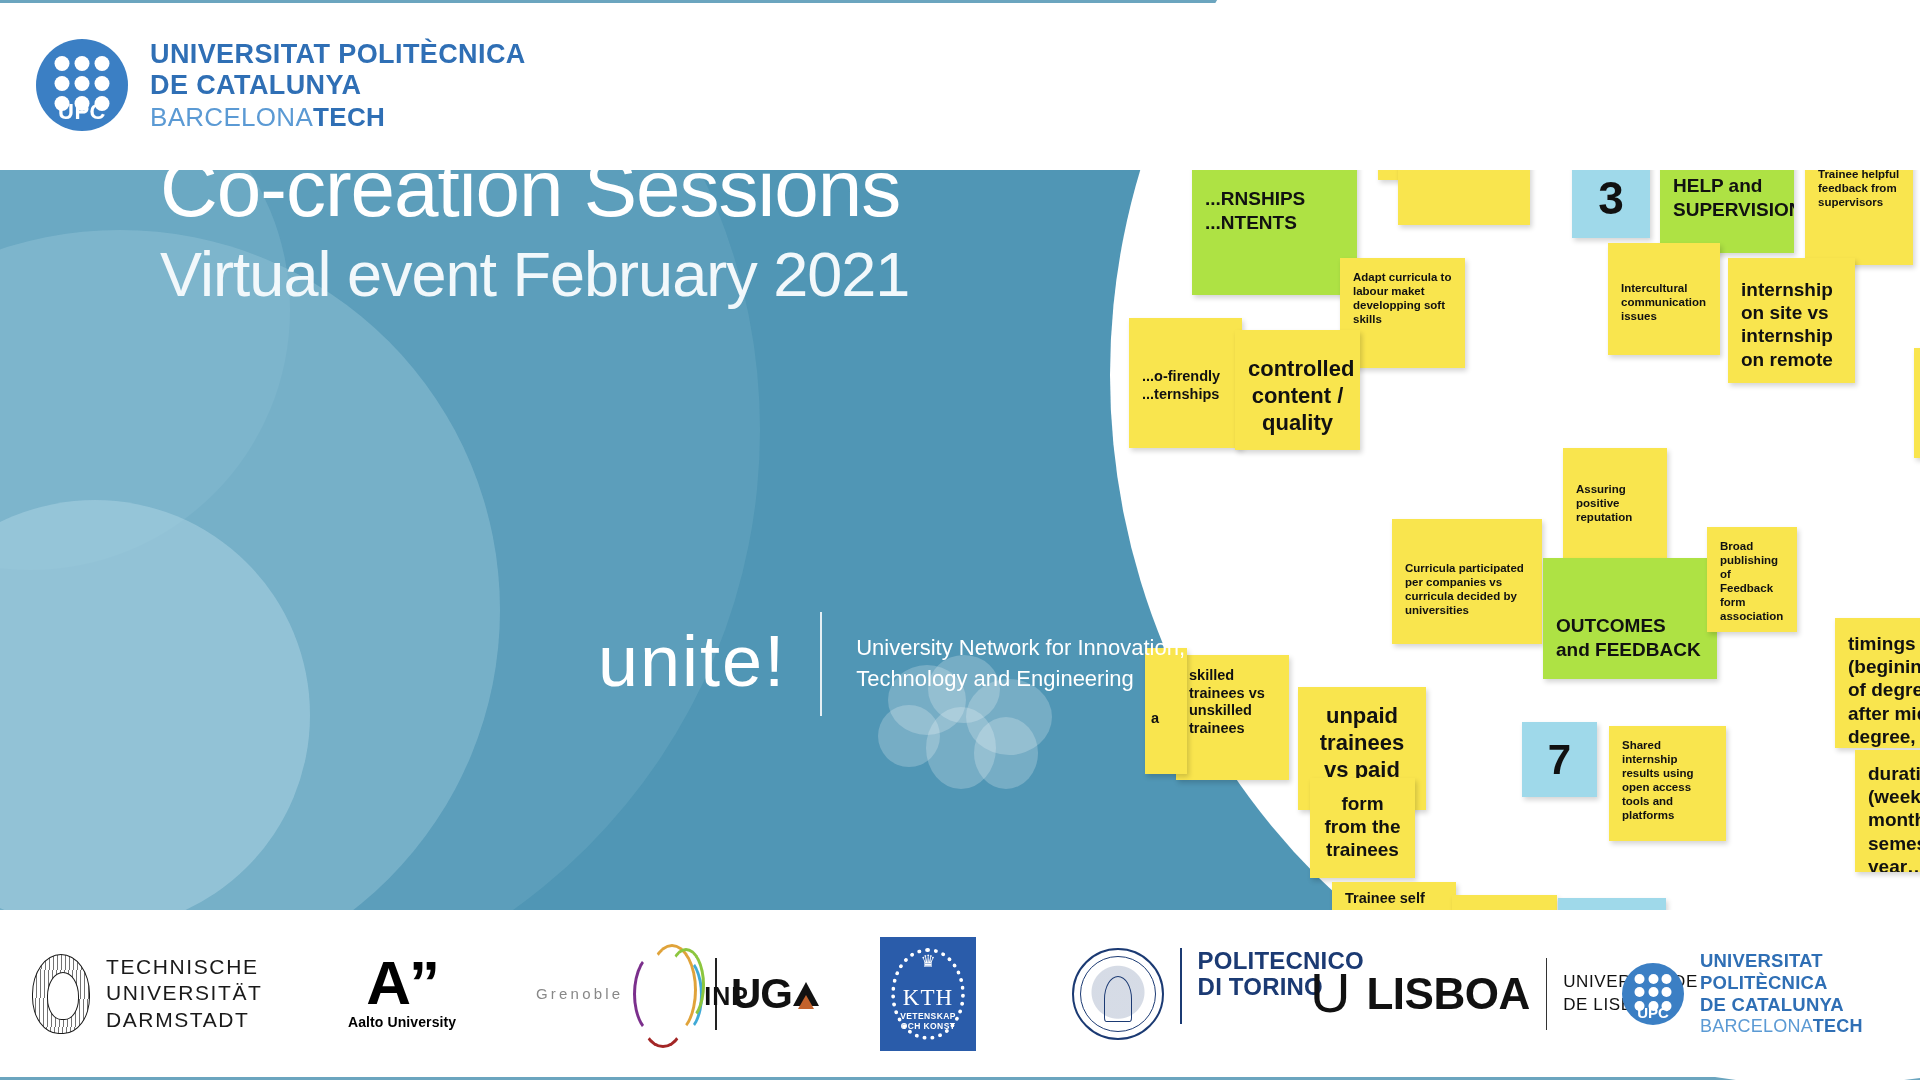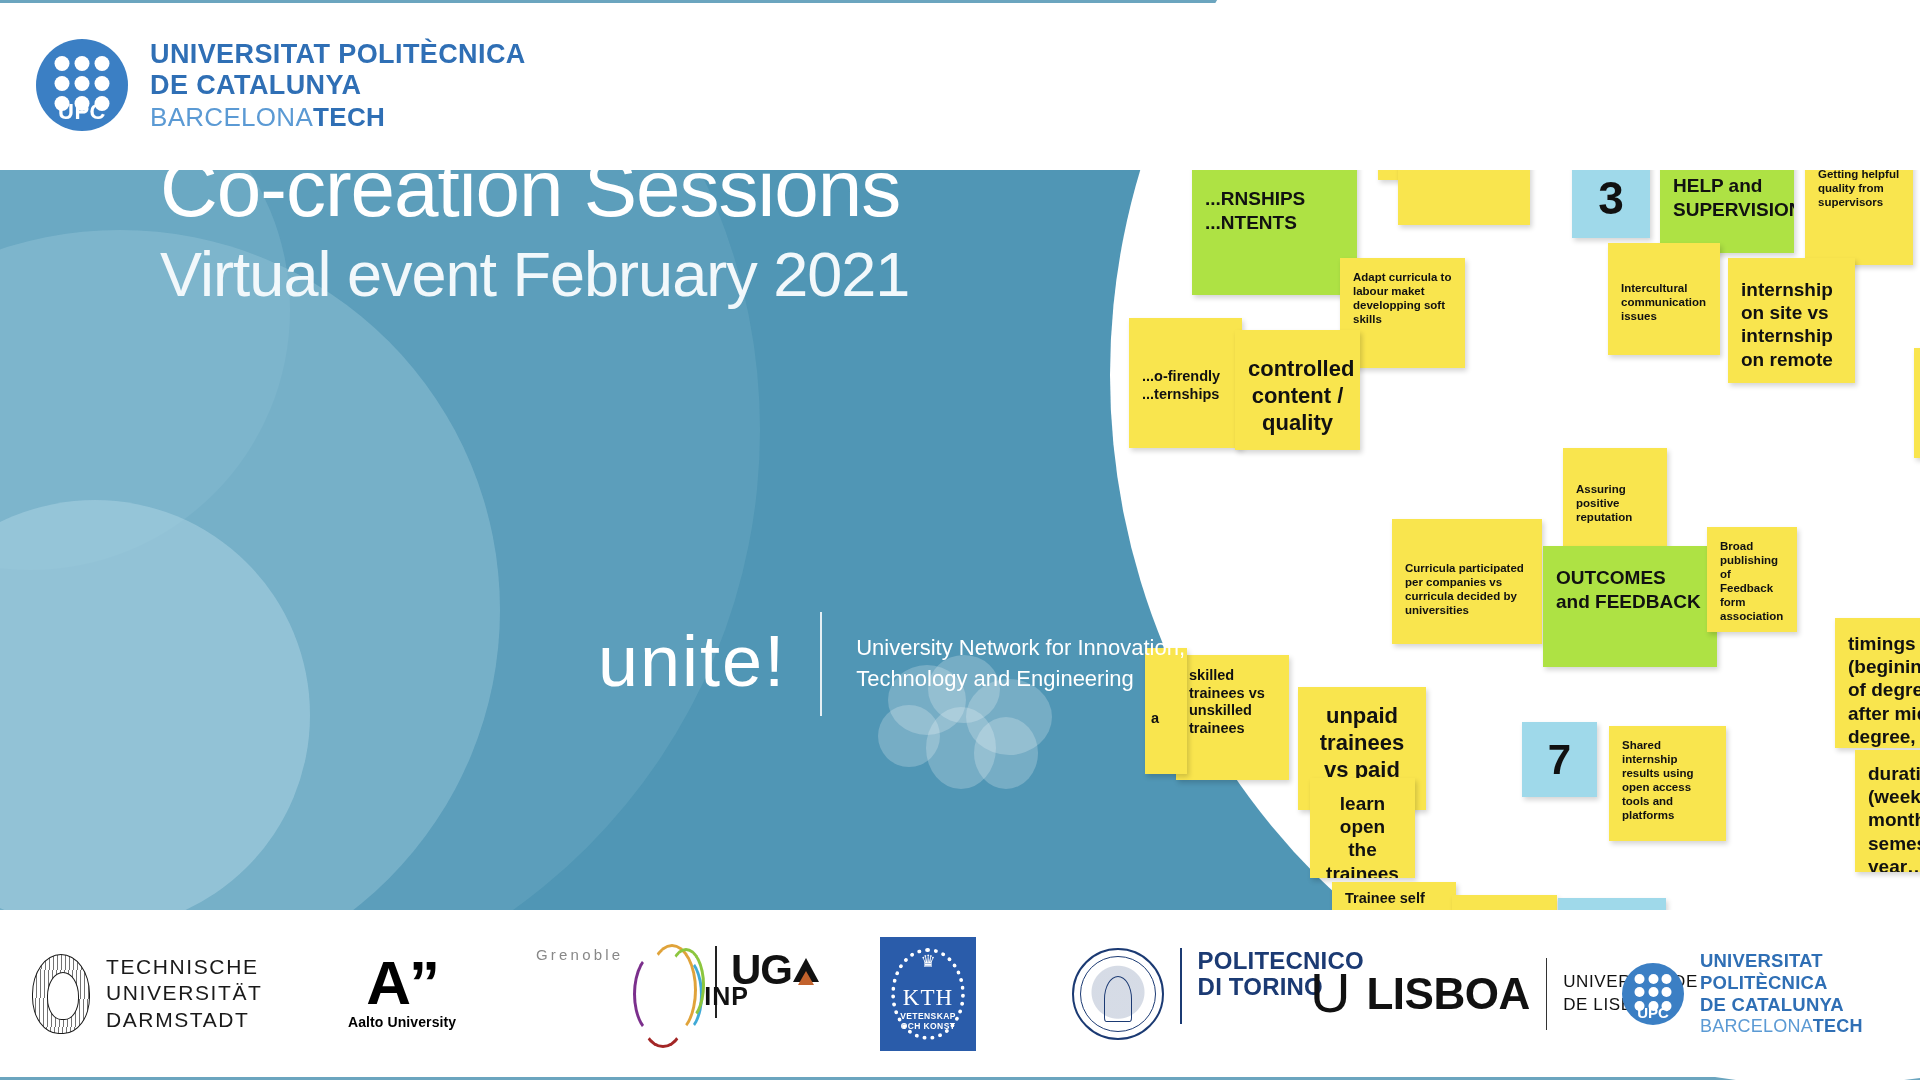--- a/index.html
+++ b/index.html
@@ -79,21 +79,21 @@
   .tud-face:after { content:""; position:absolute; left:14px; top:17px; width:30px; height:46px;
               border:1.4px solid #1a1a1a; border-radius:50% 50% 45% 45%; background:#fff; }
   .tud-words { font-size:21px; line-height:1.24; color:#1a1a1a; letter-spacing:1.6px; font-weight:400; }
 
   
   .aalto { text-align:center; }
   .aalto .mark { font-size:62px; font-weight:bold; line-height:.85; letter-spacing:-2px; color:#000; }
   .aalto .sub { font-size:14px; font-weight:bold; color:#000; margin-top:5px; letter-spacing:.1px; }
 
   
-  .gin { display:flex; align-items:flex-start; gap:14px; }
+  .gin { display:flex; align-items:center; gap:14px; }
   .gin .gword { font-size:15px; color:#888; letter-spacing:3.2px; }
   .gin .arcs { position:relative; width:64px; height:96px; }
   .gin .arcs b { position:absolute; border-radius:50%; border:3.2px solid transparent; }
   .gin .inp { font-size:25px; font-weight:bold; color:#111; letter-spacing:1px; position:absolute;
               left:20px; top:36px; z-index:3;margin-left:47px; }
   .gin .vrule { width:1.6px; height:72px; background:#222; }
   .gin .uga { font-size:42px; font-weight:bold; color:#111; letter-spacing:-1px; display:flex; align-items:center; }
   .gin .uga .tri { width:0;height:0;border-left:13px solid transparent;border-right:13px solid transparent;
                    border-bottom:24px solid #111; margin-left:1px; position:relative; }
   .gin .uga .tri:after { content:""; position:absolute; left:-8px; top:13px;
@@ -186,47 +186,47 @@
     <div class="note lg ctr" style="left:1235px; top:330px; width:125px; height:120px; padding-top:26px;">controlled content / quality</div>
 
     <div class="note sm" style="left:1565px; top:52px; width:132px; height:110px;">meet other students (association) vs solo</div>
 
     <div class="note sm" style="left:1767px; top:83px; width:118px; height:68px; padding-top:16px;">wo... isolatio...</div>
 
     <div class="note blue num" style="left:1572px; top:158px; width:78px; height:80px;">3</div>
 
     <div class="note green head" style="left:1660px; top:119px; width:134px; height:134px; display:flex; align-items:center;">MONITORING, HELP and SUPERVISION</div>
 
-    <div class="note xs" style="left:1805px; top:155px; width:108px; height:110px;">Getting helpful quality from supervisors</div>
+    <div class="note xs" style="left:1805px; top:155px; width:108px; height:110px;">Trainee helpful feedback from supervisors</div>
 
     <div class="note xs" style="left:1608px; top:243px; width:112px; height:112px; padding-top:38px;">Intercultural communication issues</div>
 
     <div class="note md" style="left:1728px; top:258px; width:127px; height:125px; padding-top:20px;">internship on site vs internship on remote</div>
 
     <div class="note" style="left:1914px; top:348px; width:26px; height:110px; padding:0;"></div>
 
     <div class="note xs" style="left:1563px; top:448px; width:104px; height:120px; padding-top:34px;">Assuring positive reputation</div>
 
     <div class="note xs" style="left:1392px; top:519px; width:150px; height:125px; padding-top:42px;">Curricula participated per companies vs curricula decided by universities</div>
 
-    <div class="note green head" style="left:1543px; top:546px; width:174px; height:121px; padding-top:20px;">OUTCOMES and FEEDBACK</div>
+    <div class="note green head" style="left:1543px; top:558px; width:174px; height:121px; padding-top:56px;">OUTCOMES and FEEDBACK</div>
 
     <div class="note xs" style="left:1707px; top:527px; width:90px; height:105px;">Broad publishing of Feedback form association</div>
 
     <div class="note md" style="left:1835px; top:618px; width:120px; height:130px; padding-top:14px;">timings (begining of degree, after mid degree, after finish degree…)</div>
 
     <div class="note md" style="left:1855px; top:750px; width:115px; height:122px; padding-top:12px;">duration (weeks, months, semester, year…)</div>
 
     <div class="note sm" style="left:1176px; top:655px; width:113px; height:125px;">skilled trainees vs unskilled trainees</div>
 
     <div class="note sm" style="left:1145px; top:648px; width:42px; height:126px; padding:62px 6px;">a</div>
 
     <div class="note lg ctr" style="left:1298px; top:687px; width:128px; height:123px; padding-top:16px;">unpaid trainees vs paid</div>
 
-    <div class="note md ctr" style="left:1310px; top:778px; width:105px; height:100px; padding-top:14px;">learn open the trainees</div>
+    <div class="note md ctr" style="left:1310px; top:778px; width:105px; height:100px; padding-top:14px;">form from the trainees</div>
 
     <div class="note blue num" style="left:1522px; top:722px; width:75px; height:75px; font-size:42px;">7</div>
 
     <div class="note xs" style="left:1609px; top:726px; width:117px; height:115px;">Shared internship results using open access tools and platforms</div>
 
     <div class="note sm" style="left:1332px; top:882px; width:124px; height:40px; padding-top:8px;">Trainee self</div>
 
     <div class="note" style="left:1452px; top:895px; width:105px; height:20px; padding:0;"></div>
 
     <div class="note blue" style="left:1558px; top:898px; width:108px; height:14px; padding:0;"></div>

